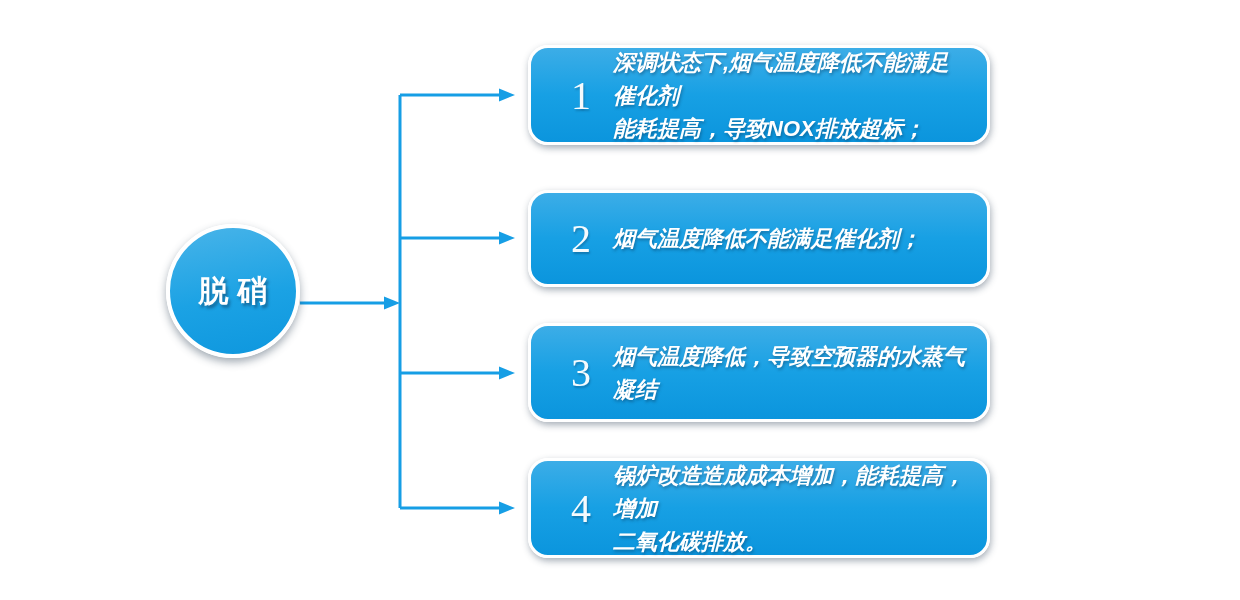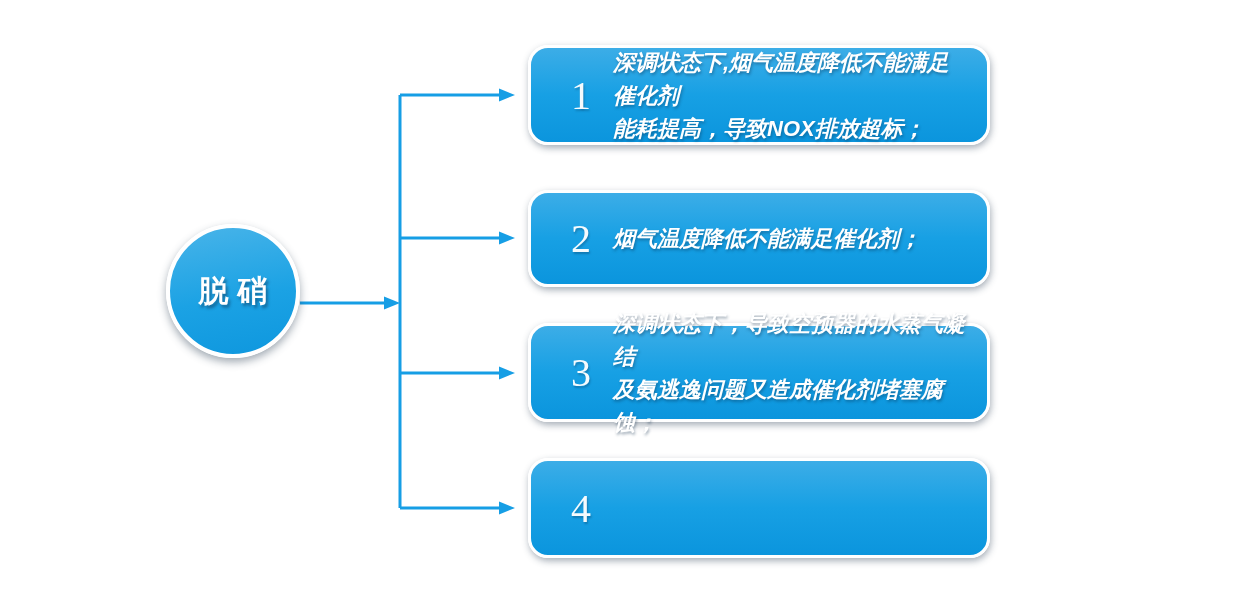--- a/index.html
+++ b/index.html
@@ -116,24 +116,25 @@
   <div class="box box-2">
     <span class="box-number">2</span>
     <span class="box-text">
       <span class="box-line">烟气温度降低不能满足催化剂；</span>
     </span>
   </div>
 
   <div class="box box-3">
     <span class="box-number">3</span>
     <span class="box-text">
-      <span class="box-line">深调状态下，导致空预器的水蒸气凝结</span>
-      <span class="box-line">及氨逃逸问题又造成催化剂堵塞腐蚀；</span>
+      <span class="box-line">烟气温度降低，导致空预器的水蒸气凝结</span>
     </span>
   </div>
 
   <div class="box box-4">
     <span class="box-number">4</span>
     <span class="box-text">
+      <span class="box-line">锅炉改造造成成本增加，能耗提高，增加</span>
+      <span class="box-line">二氧化碳排放。</span>
     </span>
   </div>
 
 </div>
 
 </body></html>

